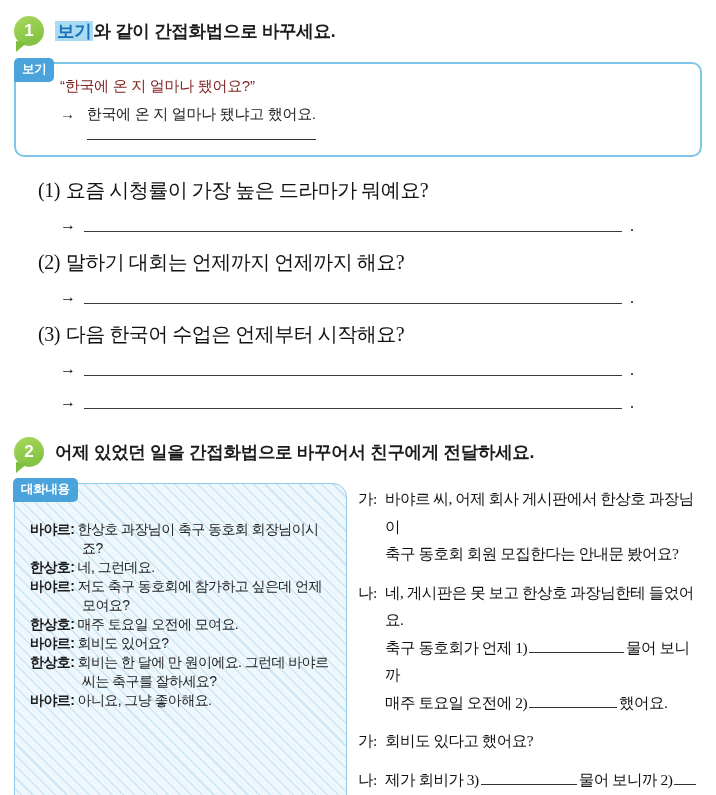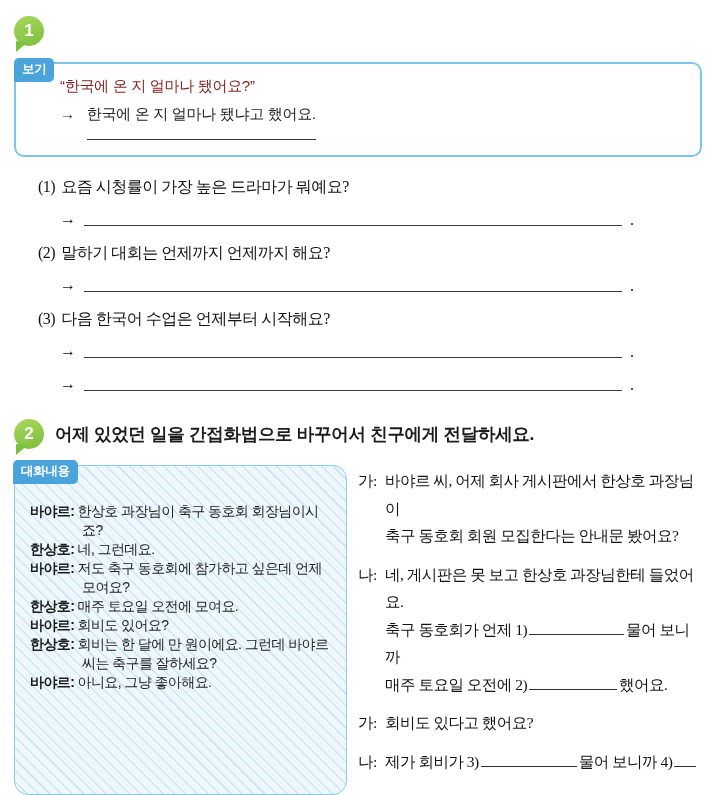--- a/index.html
+++ b/index.html
@@ -44,21 +44,21 @@
     padding:3px 8px 4px 8px;
     border-radius:5px 5px 5px 0;
     letter-spacing:-0.3px;
   }
   .ex-quote{font-size:15px;color:#7f1d1d;margin-bottom:9px;letter-spacing:-0.3px;}
   .ex-answer-row{font-size:15px;display:flex;gap:12px;align-items:baseline;letter-spacing:-0.3px;}
   .uline{border-bottom:1.3px solid #333;padding-bottom:15px;}
 
   
   .questions{font-family:"Liberation Serif","DejaVu Serif",serif;color:#111;}
-  .q-text{font-size:16px;margin:0 0 0 24px;letter-spacing:-0.5px;}
+  .q-text{font-size:20px;margin:0 0 0 24px;letter-spacing:-0.5px;}
   .q-num{margin-right:6px;}
   .a-row{
     display:flex;align-items:flex-end;
     margin:12px 68px 17px 46px;gap:8px;
     font-size:16px;
   }
   .a-arrow{line-height:14px;}
   .a-line{flex:1;border-bottom:1.2px solid #3a3a3a;height:15px;}
   .a-period{line-height:12px;}
 
@@ -99,20 +99,23 @@
 </head>
 <body>
 
 <div class="page">
 
   <div>
     <div class="h-row">
       <div class="badge">
         <span>1</span>
       </div>
+      <div class="h-title">
+        <span class="hl">보기</span><span>와 같이 간접화법으로 바꾸세요.</span>
+      </div>
     </div>
 
     <div class="example-box">
       <div class="tag">보기</div>
       <div class="ex-quote">“한국에 온 지 얼마나 됐어요?”</div>
       <div class="ex-answer-row">
         <span class="a-arrow">→</span>
         <span class="uline"><span>한국에 온 지 얼마나 됐냐고 했어요</span><span>.</span></span>
       </div>
     </div>
@@ -206,21 +209,21 @@
         <div class="para">
           <span class="p-label">가:</span>
           <span class="p-body">
             <span style="display:block">회비도 있다고 했어요?</span>
           </span>
         </div>
 
         <div class="para">
           <span class="p-label">나:</span>
           <span class="p-body">
-            <span style="display:block"><span>제가 회비가 3)</span><span class="blank b3"></span><span>물어 보니까 4)</span><span class="blank b4a"></span></span>
+            <span style="display:block"><span>제가 회비가 3)</span><span class="blank b3"></span><span>물어 보니까 2)</span><span class="blank b4a"></span></span>
             <span style="display:block"> </span>
 
           </span>
         </div>
 
       </div>
     </div>
   </div>
 
 </div>

